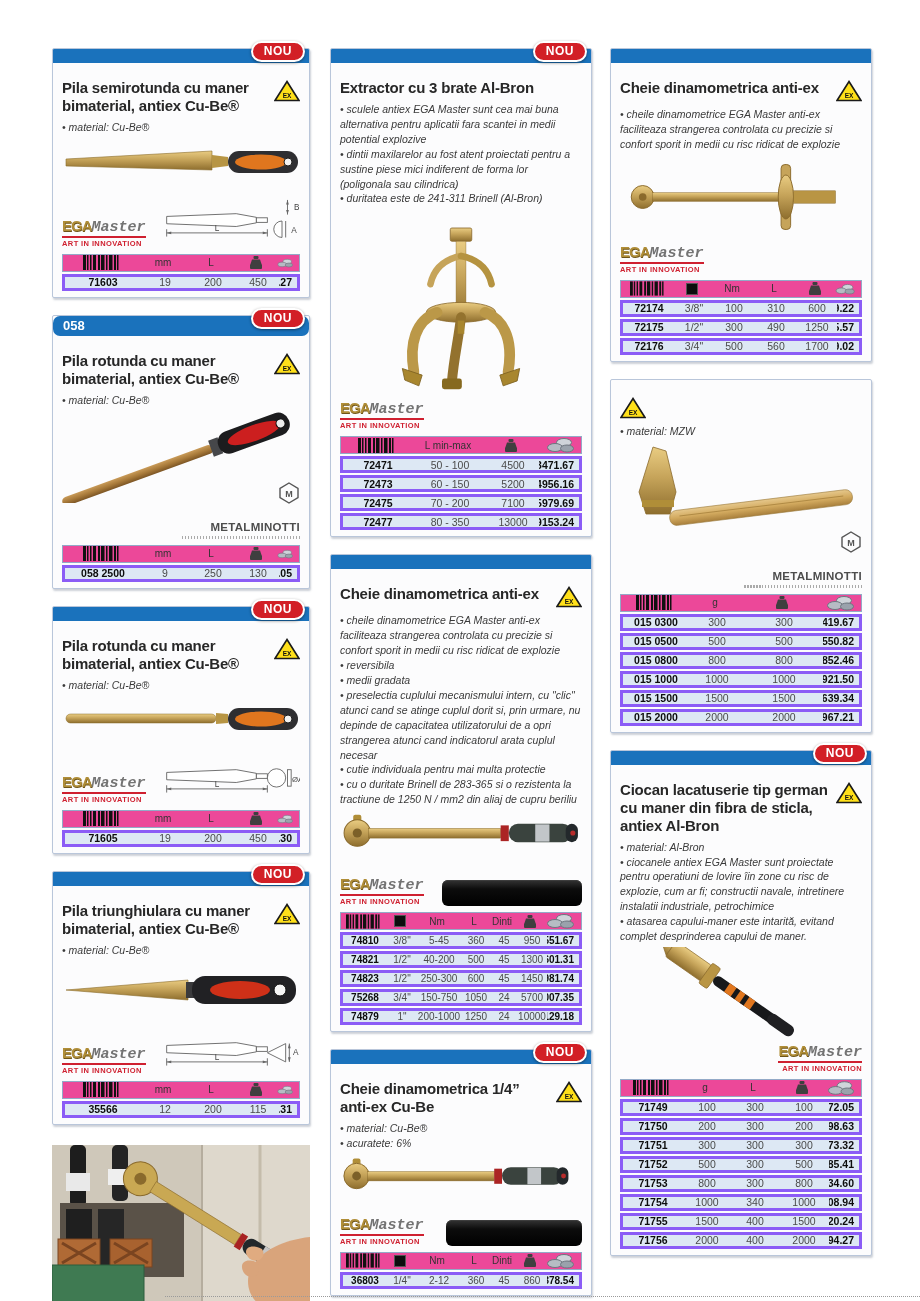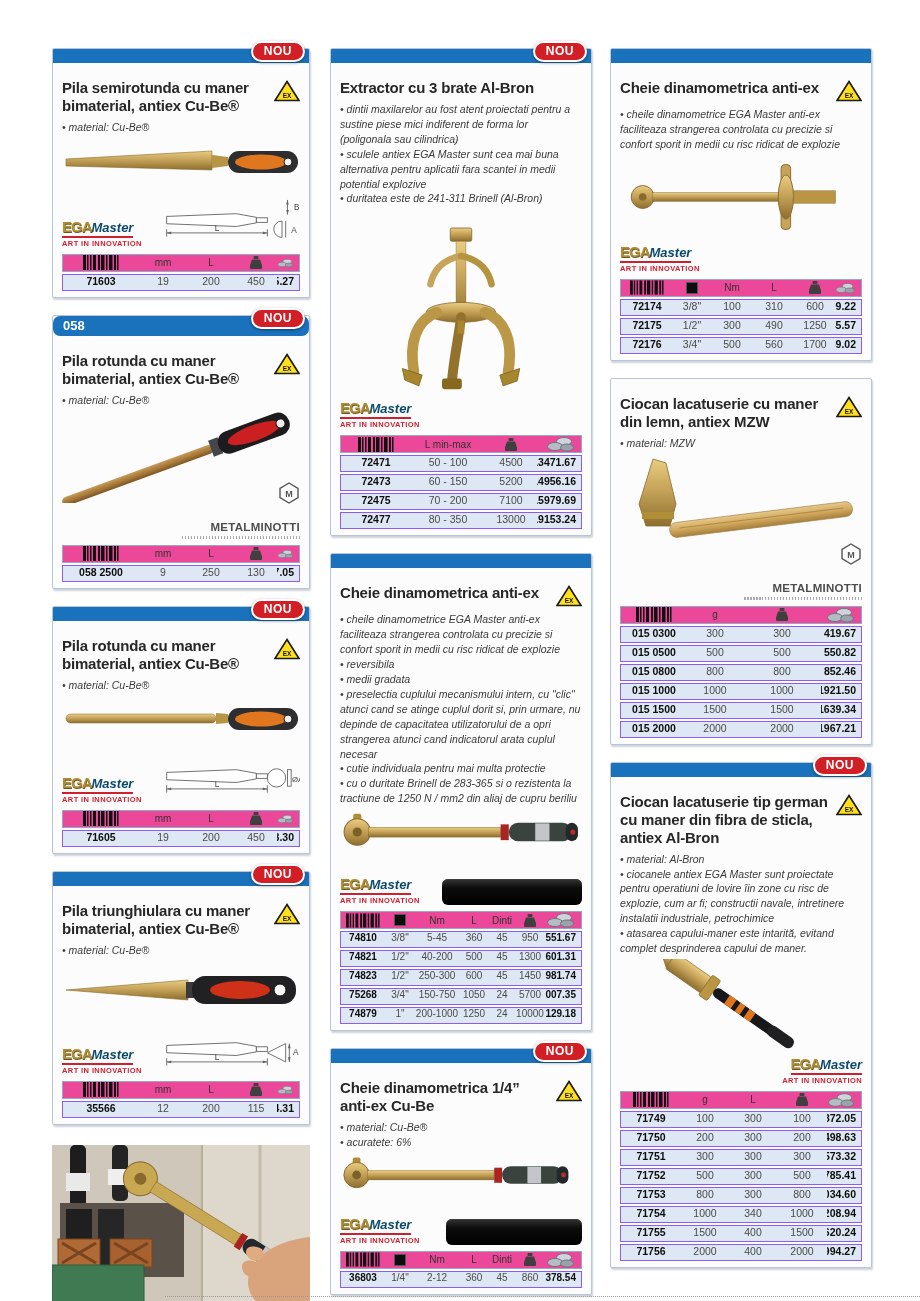--- a/index.html
+++ b/index.html
@@ -27,34 +27,34 @@
   .bullets { margin-bottom:3px; }
   .bullet { font-size:10.5px; font-style:italic; color:#3a3a3a; line-height:1.42; }
 
   .imgbox { position:relative; width:100%; }
   .center { text-align:center; }
 
   
   .ega { width:110px; }
   .ega-top { display:inline-block; border-bottom:2px solid #cf2030; line-height:1; padding-bottom:1px; }
   .ega-name { font-size:15px; font-weight:bold; color:#b08e38; letter-spacing:-1px; text-shadow:.5px .5px 0 #6e5417; }
-  .ega-script { font-family:Liberation Sans, sans-serif; font-style:italic; font-weight:bold; font-size:13px; color:#0c4a6e; }
+  .ega-script { font-family:Liberation Mono, monospace; font-style:italic; font-weight:bold; font-size:15px; color:#737373; }
   .ega-tag { font-size:7.5px; font-weight:bold; color:#cf2030; letter-spacing:.4px; margin-top:1px; white-space:nowrap; }
   .mm-logo { text-align:right; line-height:1; }
   .mm-name { font-size:11.5px; font-weight:bold; color:#4d4d4d; letter-spacing:.3px; margin-top:15px; }
   .mm-sub { height:3px; width:118px; margin-left:auto; margin-top:2px;
             background:repeating-linear-gradient(90deg,#aaa 0 1.5px, transparent 1.5px 3px); }
 
   .logo-diag-row { display:flex; justify-content:space-between; align-items:flex-end; height:56px; margin:2px 0 0; }
   .row-split { display:flex; justify-content:space-between; align-items:flex-end; }
 
   
   .tbl { margin-top:6px; }
   .tbl-head { display:flex; align-items:center; height:18px; background:#ec4899; border:1px solid #93a9c7; }
-  .tbl-row  { display:flex; align-items:flex-start; height:17px; background:#dde8f4; border:1px solid #8b5cf6; margin-top:2px; }
+  .tbl-row  { display:flex; align-items:center; height:17px; background:#dde8f4; border:3px solid #8b5cf6; margin-top:2px; }
   .cell { display:flex; align-items:center; justify-content:center; font-size:10.5px; color:#4a4a4a; overflow:hidden; }
   .hl { font-size:10px; color:#333; }
   .code { font-weight:bold; color:#0d0d0d; font-size:10.5px; }
   .price { font-weight:bold; color:#0d0d0d; justify-content:flex-end; padding-right:5px; font-size:10.5px; }
   .t7 .cell { font-size:10px; }
 
   .t5  .c0{width:76px} .t5 .c1{width:48px} .t5 .c2{width:48px} .t5 .c3{width:42px} .t5 .c4{flex:1}
   .t4e .c0{width:70px} .t4e .c1{width:74px} .t4e .c2{width:52px} .t4e .c3{flex:1}
   .t7  .c0{width:44px} .t7 .c1{width:30px} .t7 .c2{width:44px} .t7 .c3{width:30px} .t7 .c4{width:26px} .t7 .c5{width:30px} .t7 .c6{flex:1}
   .t6  .c0{width:52px} .t6 .c1{width:38px} .t6 .c2{width:42px} .t6 .c3{width:42px} .t6 .c4{width:40px} .t6 .c5{flex:1}
@@ -473,22 +473,22 @@
 
   <section class="card">
     <div class="bar"></div>
     <div class="nou">NOU</div>
     <div class="body">
       <div class="title-row">
         <h2 class="title">Extractor cu 3 brate Al-Bron</h2>
       </div>
       <div class="bullets">
 
-      <p class="bullet">• dintii maxilarelor au fost atent proiectati pentru a sustine piese mici indiferent de forma lor (poligonala sau cilindrica)</p>
-            <p class="bullet">• sculele antiex EGA Master sunt cea mai buna alternativa pentru aplicatii fara scantei in medii potential explozive</p>
+      <p class="bullet">• sculele antiex EGA Master sunt cea mai buna alternativa pentru aplicatii fara scantei in medii potential explozive</p>
+            <p class="bullet">• dintii maxilarelor au fost atent proiectati pentru a sustine piese mici indiferent de forma lor (poligonala sau cilindrica)</p>
             <p class="bullet">• duritatea este de 241-311 Brinell (Al-Bron)</p>
           </div>
       <div class="imgbox center">
         <svg width="200" height="200" viewBox="0 0 242 208">
           <rect x="108" y="6" width="26" height="16" rx="2" fill="url(#gGold)" stroke="#8a6a2c"></rect>
           <rect x="115" y="22" width="12" height="96" fill="url(#gGold)" stroke="#8a6a2c" stroke-width="0.5"></rect>
           <path d="M121,40 C100,44 88,56 84,74" stroke="#c6a45a" stroke-width="8" fill="none" stroke-linecap="round"></path>
           <path d="M121,40 C142,44 154,56 158,74" stroke="#b59340" stroke-width="8" fill="none" stroke-linecap="round"></path>
           <ellipse cx="121" cy="108" rx="42" ry="12" fill="url(#gGold)" stroke="#8a6a2c"></ellipse>
           <path d="M92,108 C66,118 58,146 64,180" stroke="#bb9848" stroke-width="13" fill="none" stroke-linecap="round"></path>
@@ -816,21 +816,20 @@
             <div class="cell c5 price">10339.02</div>
           </div>
             </div>
       </div>
     </div>
   </section>
 
   <section class="card">
     <div class="body">
       <div class="title-row">
-        <h2 class="title">Ciocan lacatuserie cu maner din lemn, antiex MZW</h2>
         <svg class="ex" width="26" height="22" viewBox="0 0 26 22">
           <polygon points="13,1.5 25,20.5 1,20.5" fill="#FFE01A" stroke="#1a1a1a" stroke-width="1.6"></polygon>
           <text x="13" y="18" text-anchor="middle" font-size="6.5" font-weight="bold" fill="#111">EX</text>
         </svg>
       </div>
       <div class="bullets">
 
       <p class="bullet">• material: MZW</p>
           </div>
       <div class="imgbox">

